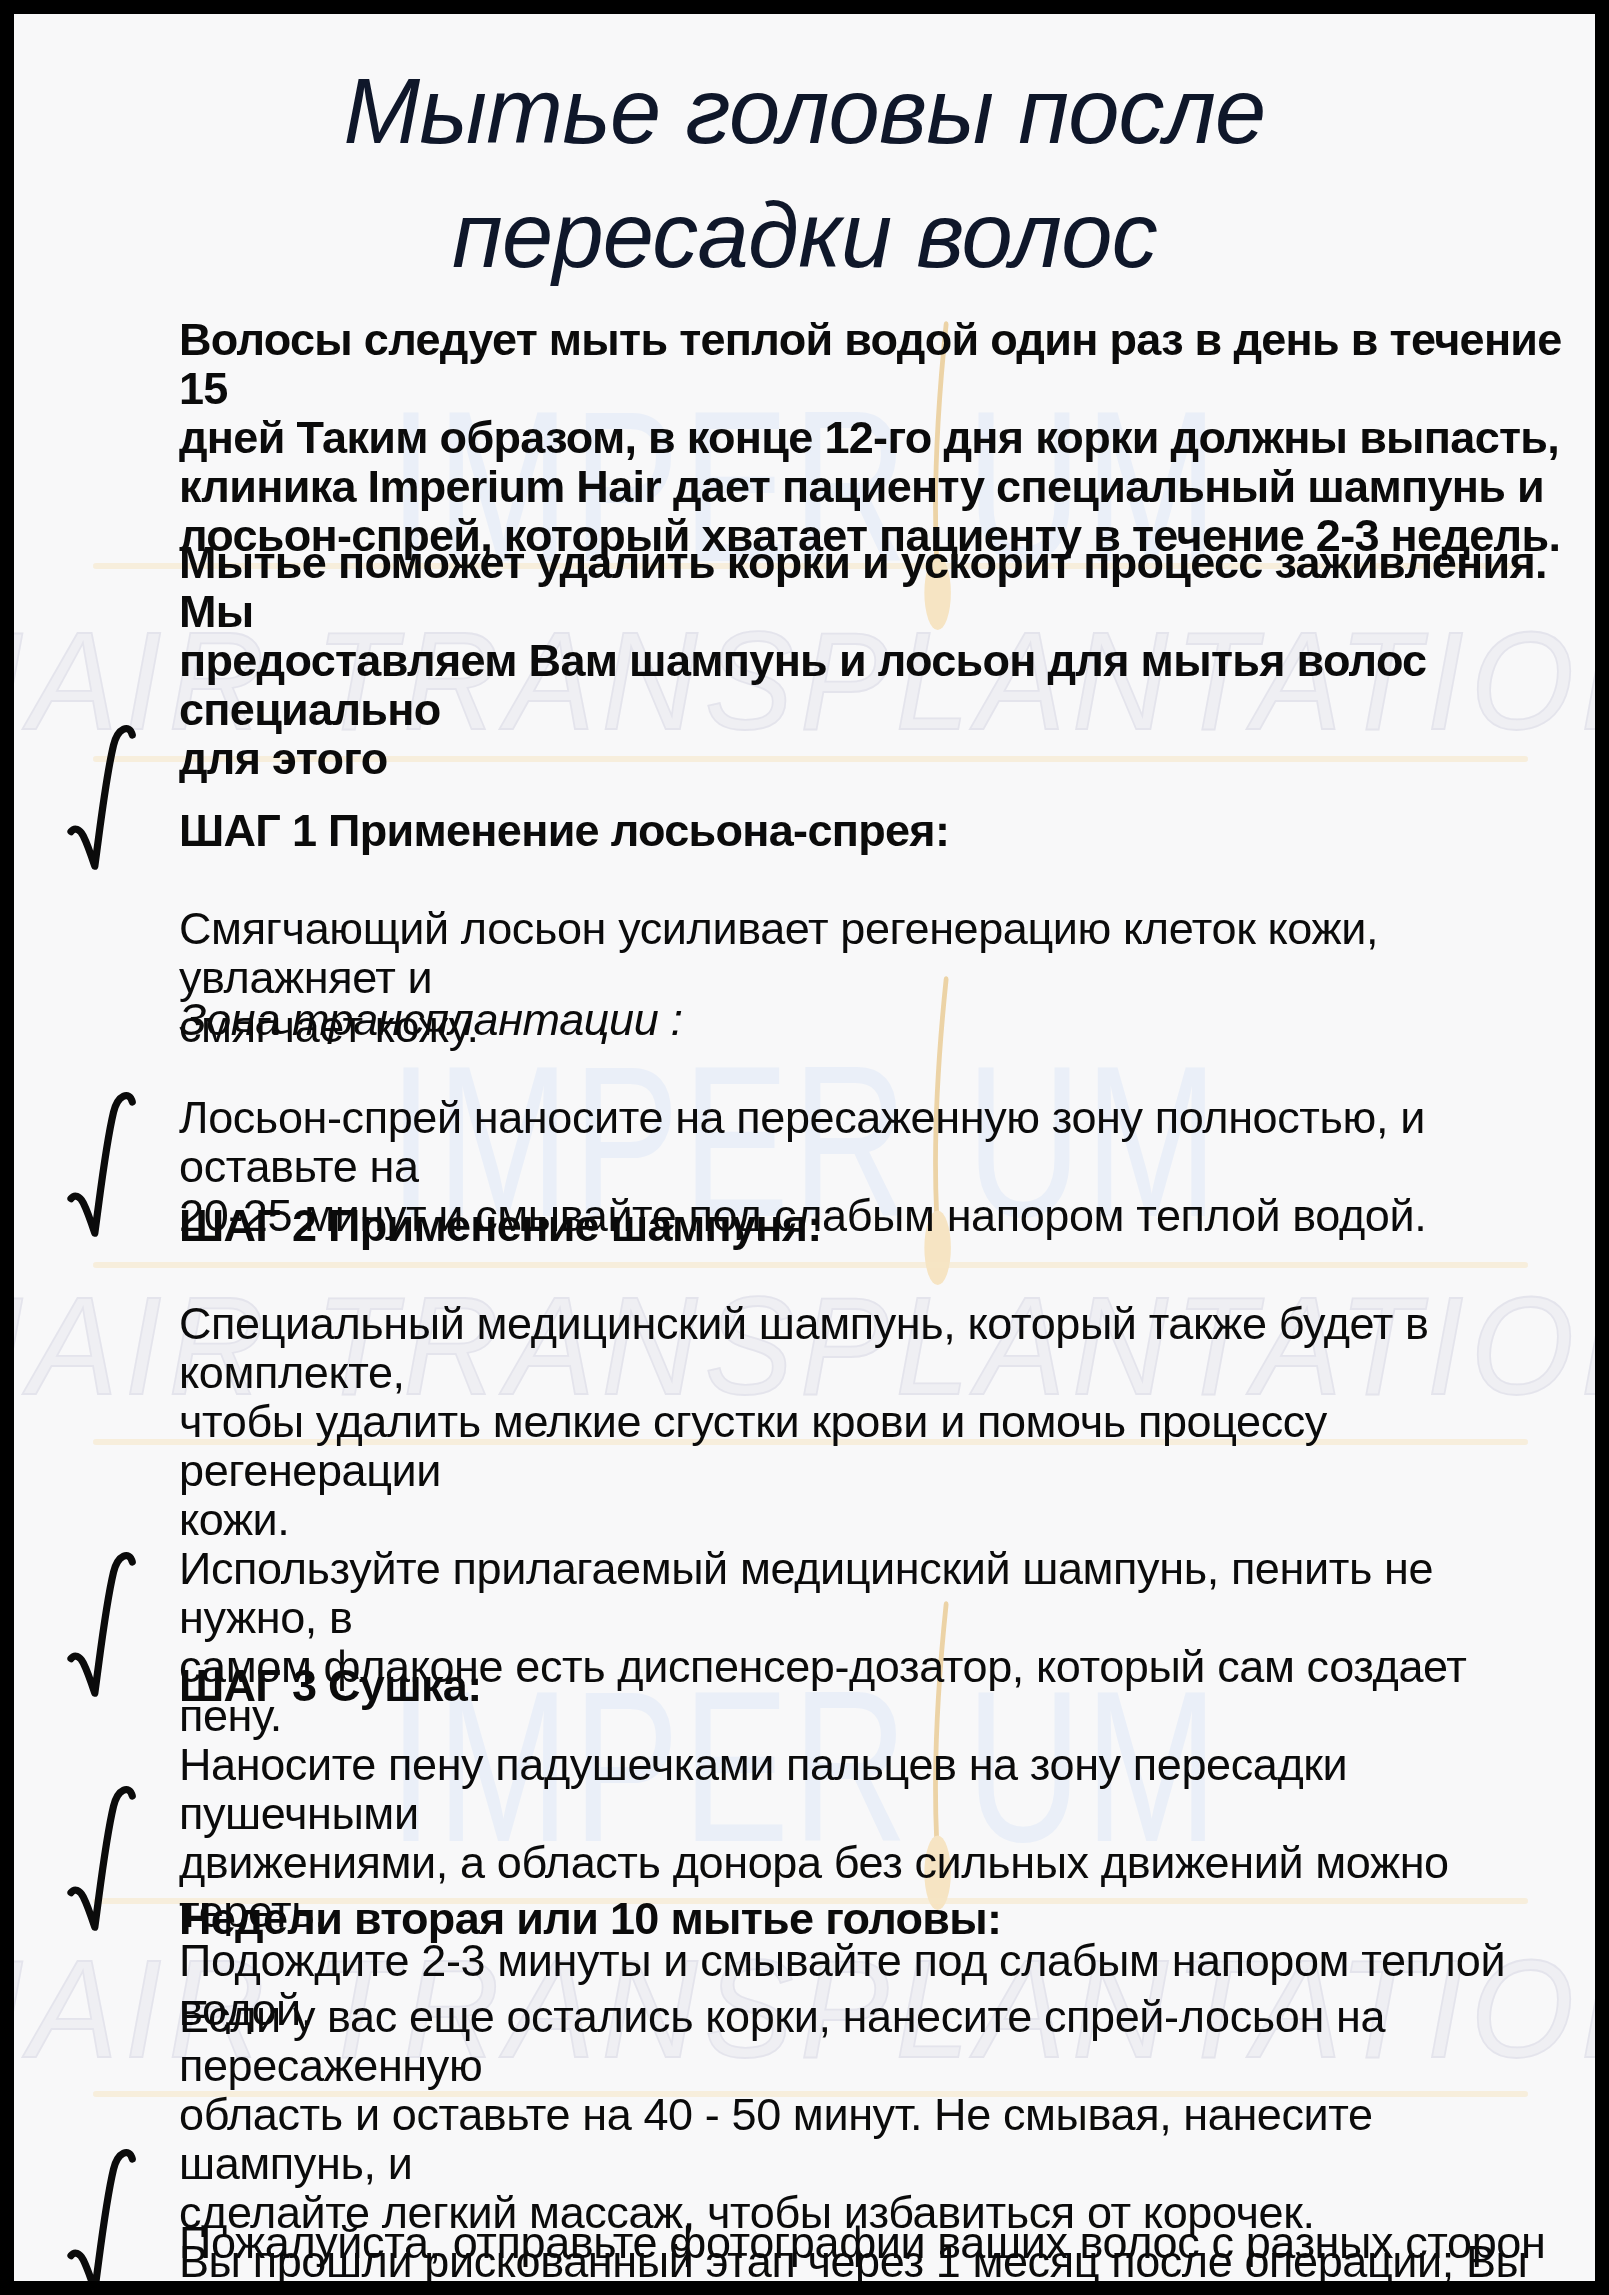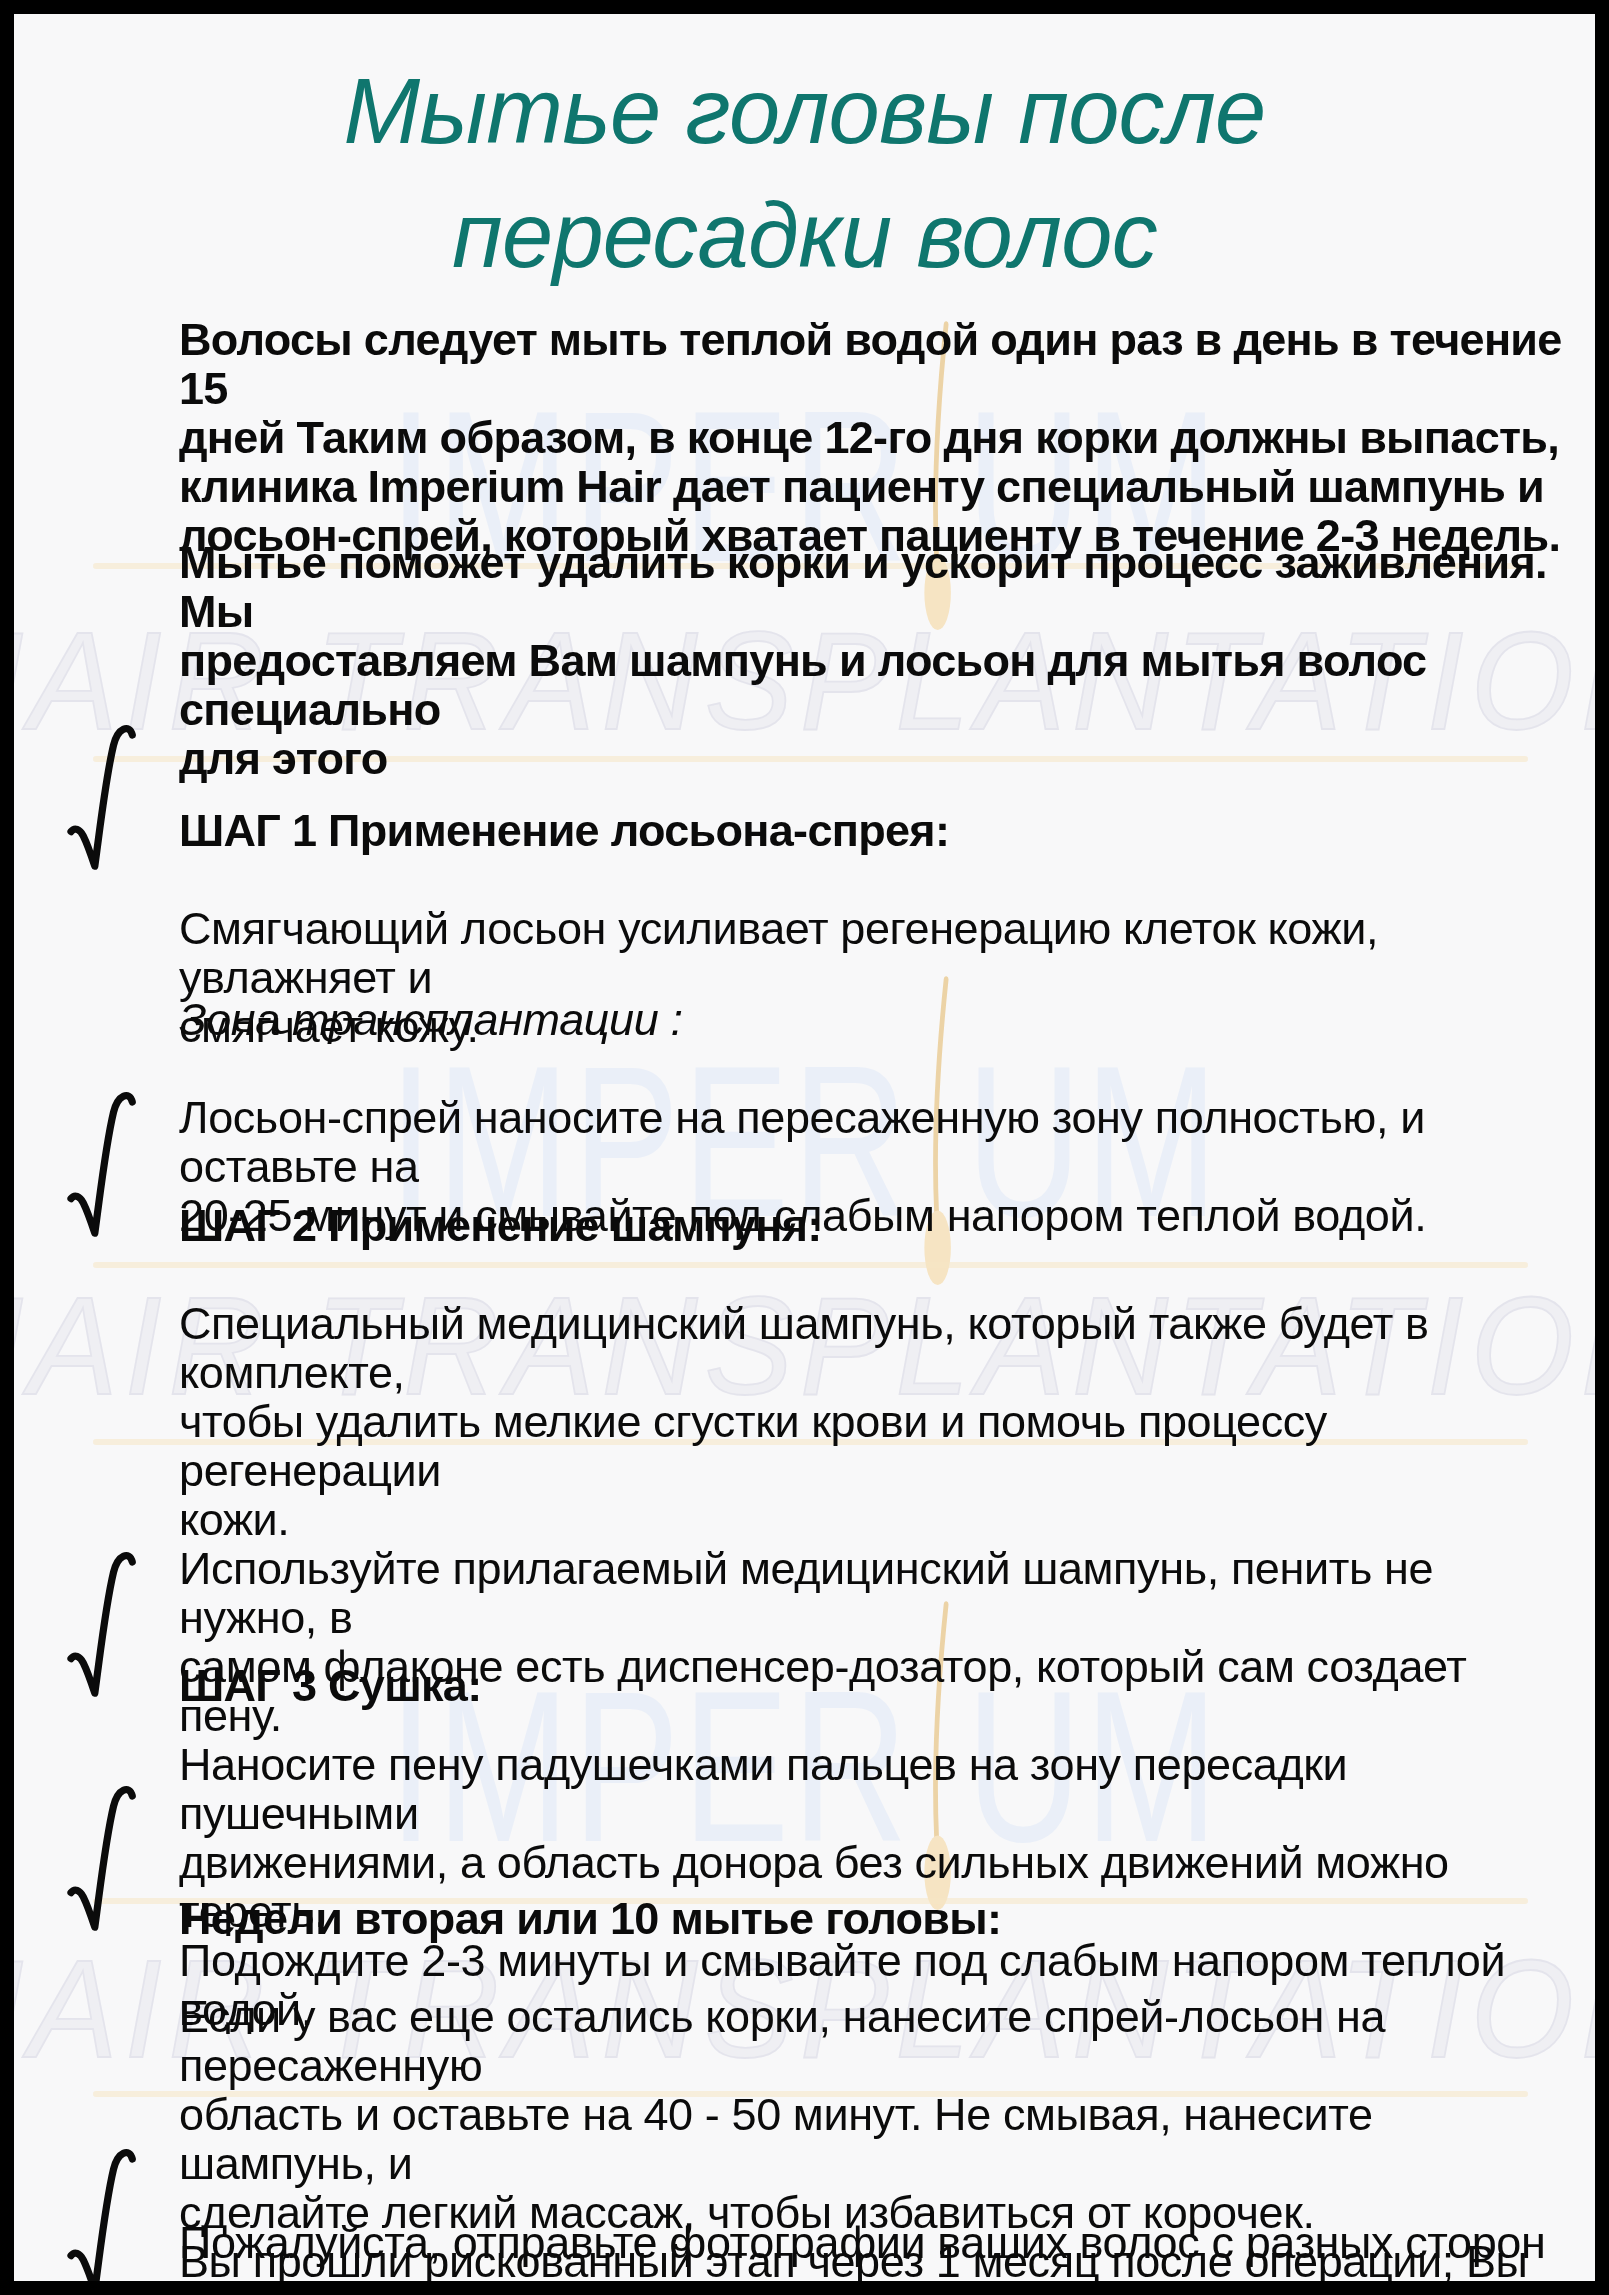--- a/index.html
+++ b/index.html
@@ -73,21 +73,21 @@
     right: 14.4px;
     top: 35px;
     z-index: 2;
     text-align: center;
     font-size: 92px;
     line-height: 124px;
     font-style: italic;
     font-weight: 400;
     letter-spacing: -0.7px;
     white-space: pre-line;
-    color: #0f766e;
+    color: #0f172a;
   }
   .bold-para { font-weight: 700; letter-spacing: -0.7px; }
   .step-head { font-weight: 700; letter-spacing: -0.7px; margin-top: 40px; }
   .zone-head { font-weight: 400; font-style: italic; margin-top: 18px; }
   .check {
     position: absolute;
     left: 45px;
     width: 86px;
     height: 155px;
     z-index: 2;

